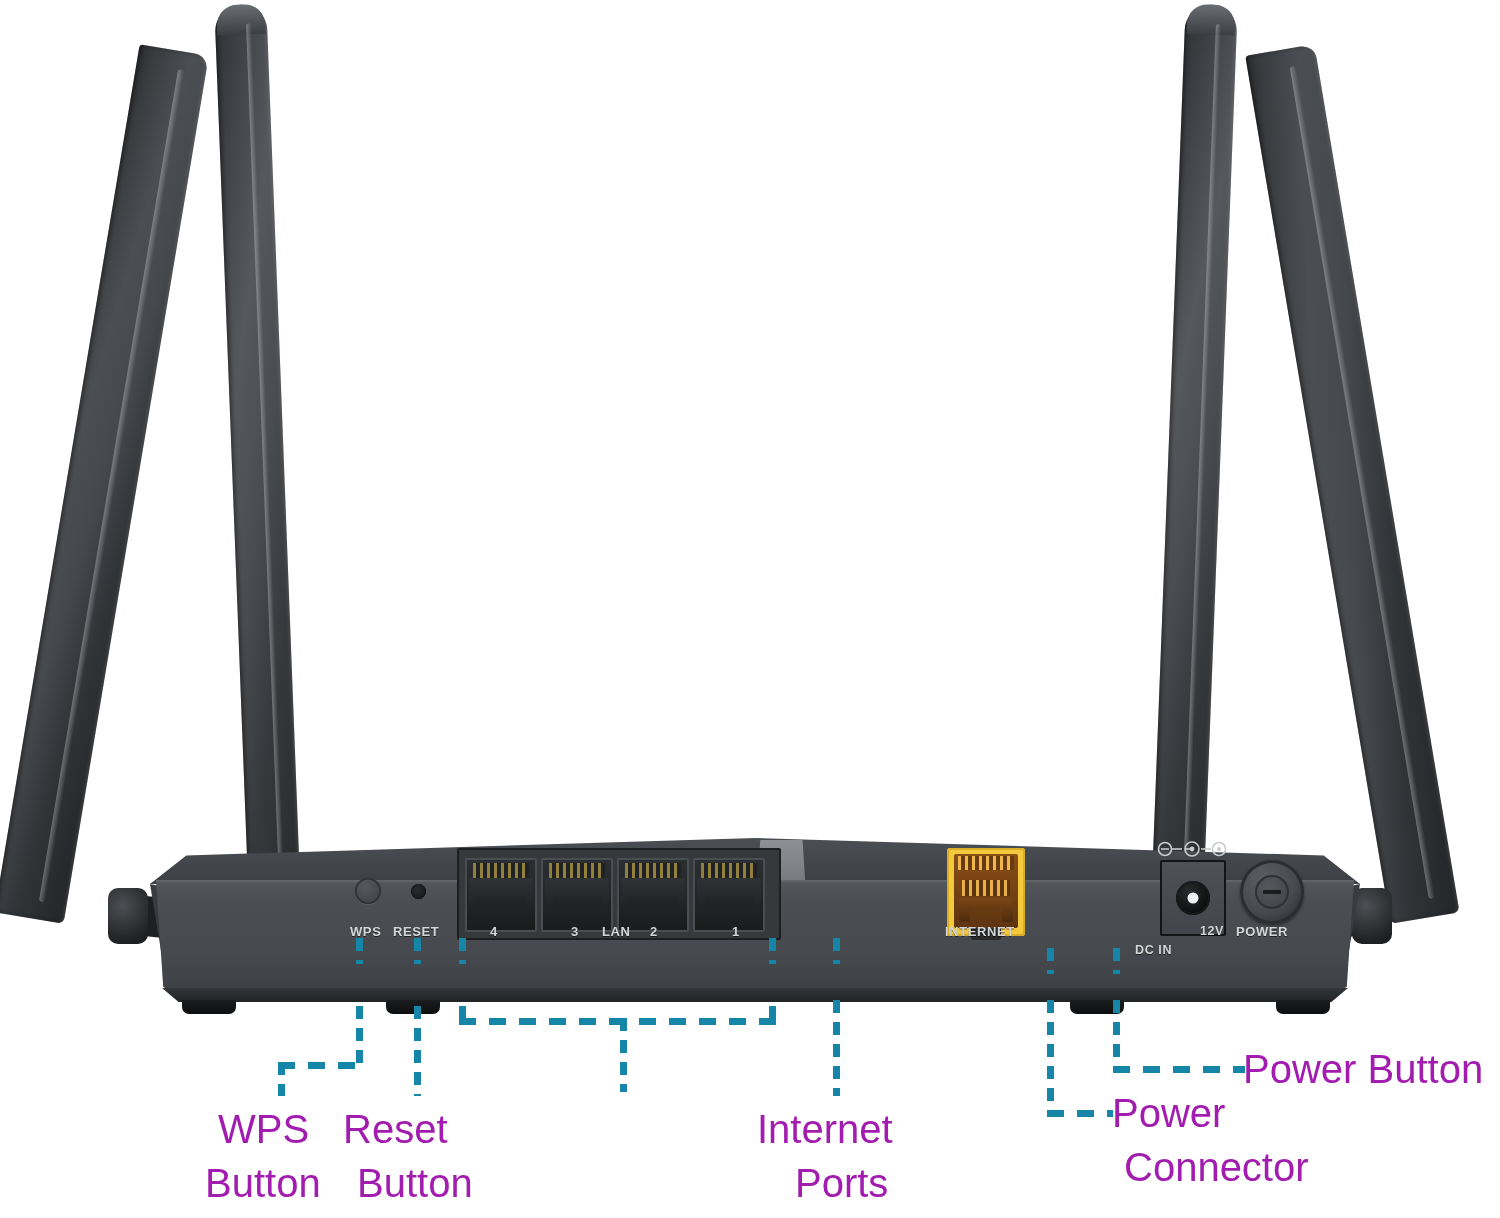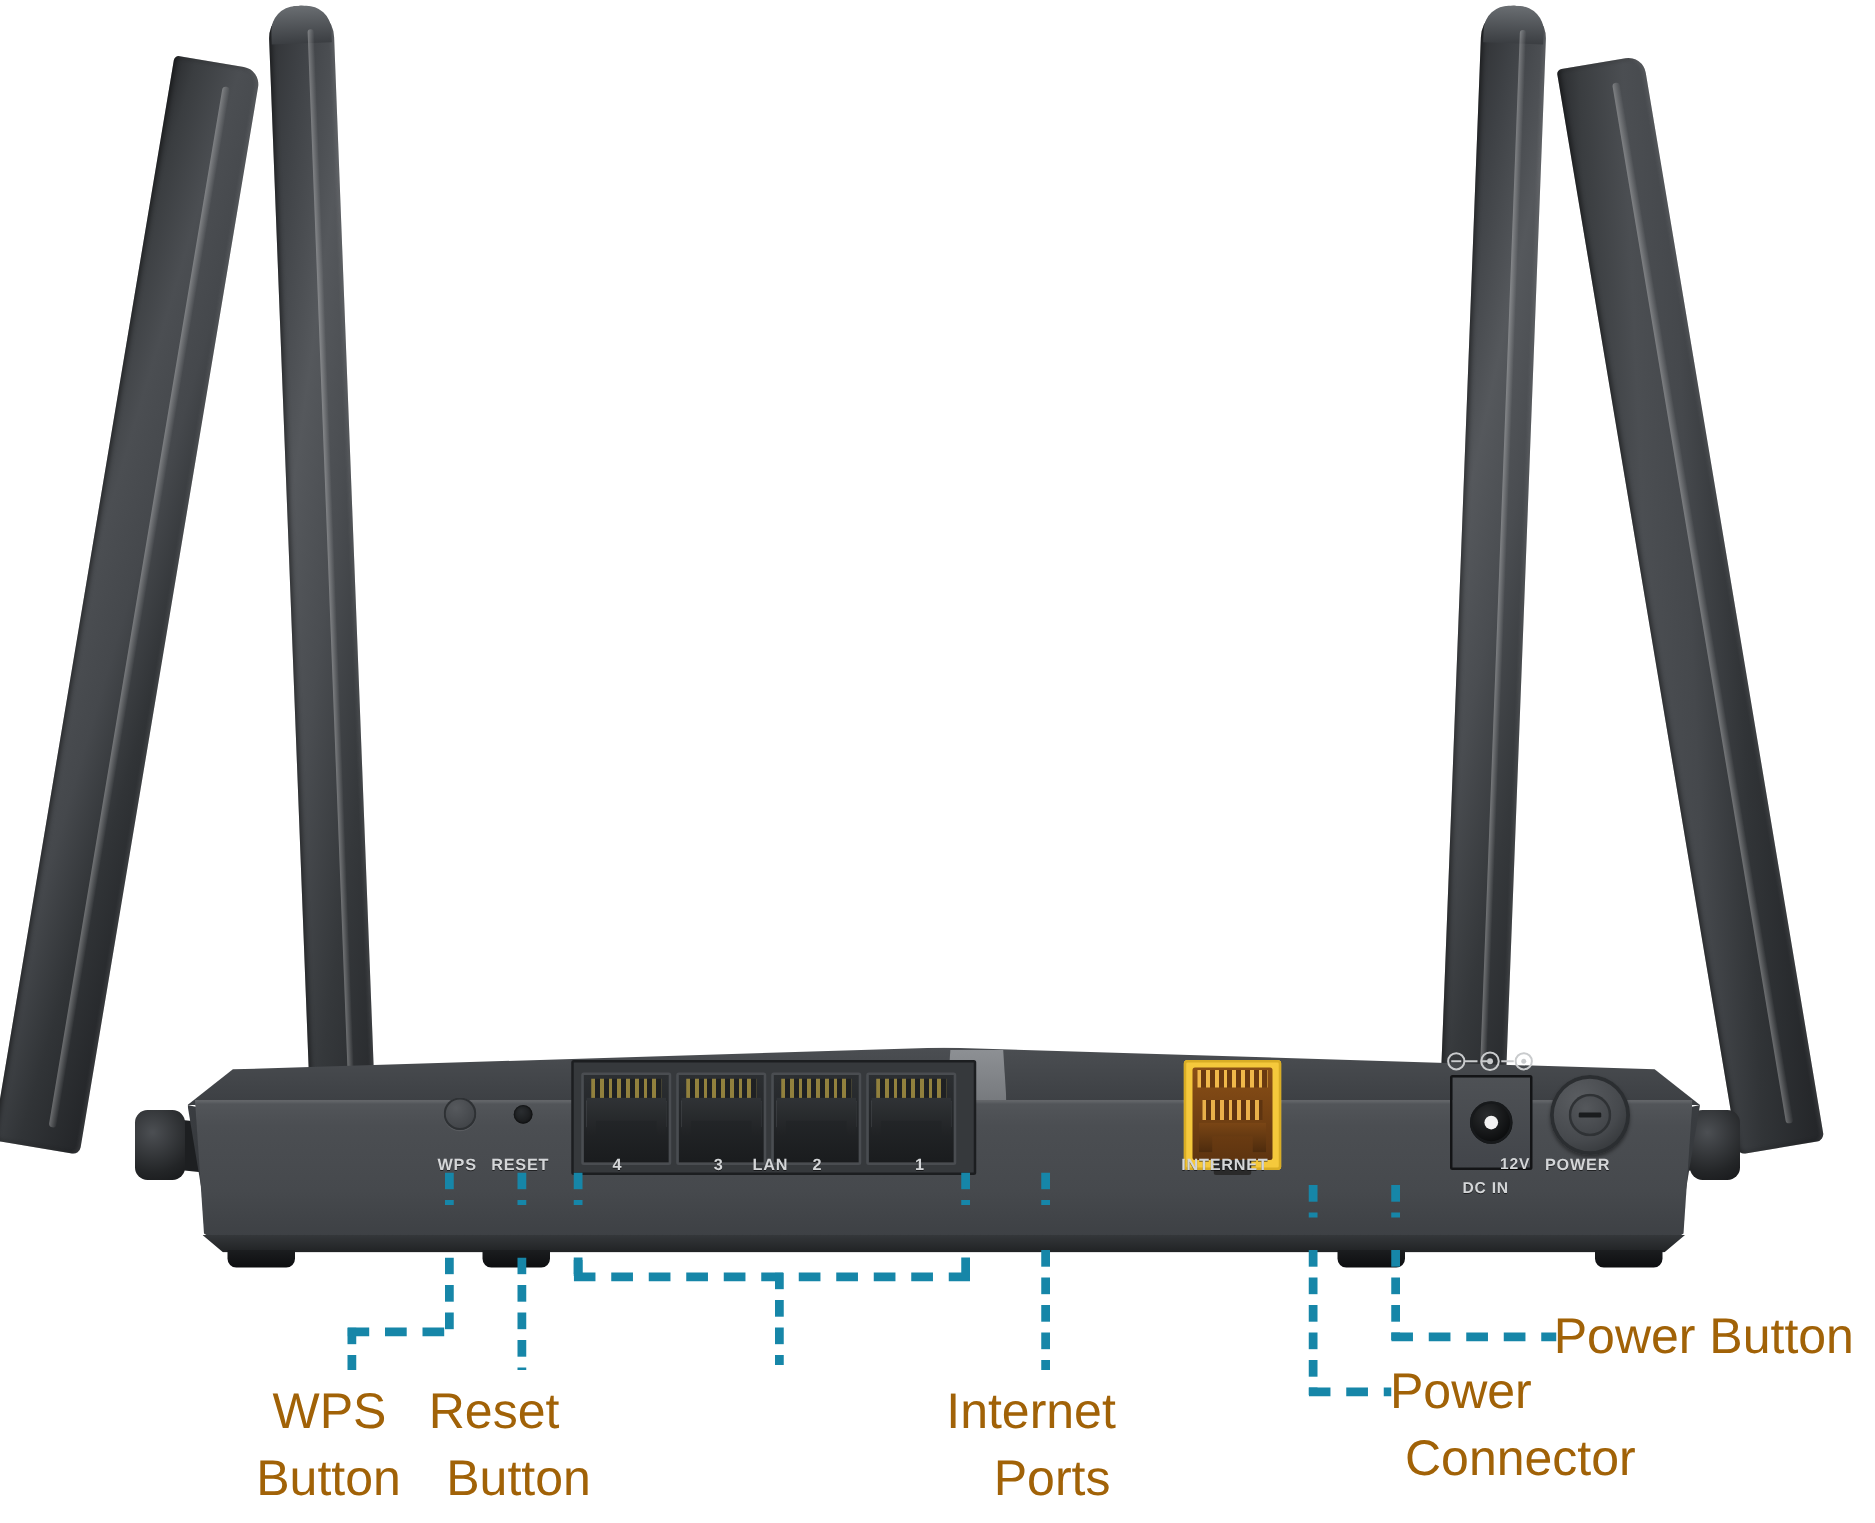--- a/index.html
+++ b/index.html
@@ -178,21 +178,21 @@
     position:absolute;color:#d4d6d8;font-family:"Liberation Sans",sans-serif;
     font-size:13px;font-weight:700;letter-spacing:.6px;white-space:nowrap;
     text-shadow:0 1px 0 rgba(0,0,0,.55);
   }
   .silk.sm{font-size:12.5px;}
 
   
   .tealv{position:absolute;width:7px;background-image:linear-gradient(#1686a8 60%,transparent 0);background-size:100% 22px;}
   .tealh{position:absolute;height:7px;background-image:linear-gradient(90deg,#1686a8 58%,transparent 0);background-size:30px 100%;}
   .callout{
-    position:absolute;color:#a16207;font-family:"Liberation Sans",sans-serif;
+    position:absolute;color:#a21caf;font-family:"Liberation Sans",sans-serif;
     font-weight:300;font-size:40px;line-height:50px;white-space:pre;
   }
 </style>
 </head>
 <body>
 
 <div id="stage">
 
   <div class="ant flat" style="left:-6px;top:38px;width:70px;height:880px;transform:rotate(9.5deg);">
     <div class="blade"></div>
@@ -308,21 +308,21 @@
 
     <span class="silk" style="left:200px;top:86px;">WPS</span>
     <span class="silk" style="left:243px;top:86px;">RESET</span>
     <span class="silk" style="left:340px;top:86px;">4</span>
     <span class="silk" style="left:421px;top:86px;">3</span>
     <span class="silk" style="left:452px;top:86px;text-align:center;">LAN</span>
     <span class="silk" style="left:500px;top:86px;">2</span>
     <span class="silk" style="left:582px;top:86px;">1</span>
     <span class="silk" style="left:795px;top:86px;">INTERNET</span>
     <span class="silk sm" style="left:1026px;top:86px;margin-left:24px;">12V</span>
-    <span class="silk sm" style="left:1020px;top:105px;">DC IN</span>
+    <span class="silk sm" style="left:985px;top:105px;">DC IN</span>
     <span class="silk" style="left:1086px;top:86px;">POWER</span>
   </div>
 
   <div class="tealv" style="left:356px;top:938px;height:26px;"></div>
   <div class="tealv" style="left:356px;top:1006px;height:62px;"></div>
   <div class="tealh" style="left:278px;top:1062px;width:84px;"></div>
   <div class="tealv" style="left:278px;top:1062px;height:34px;"></div>
 
   <div class="tealv" style="left:414px;top:938px;height:26px;"></div>
   <div class="tealv" style="left:414px;top:1006px;height:90px;"></div>

